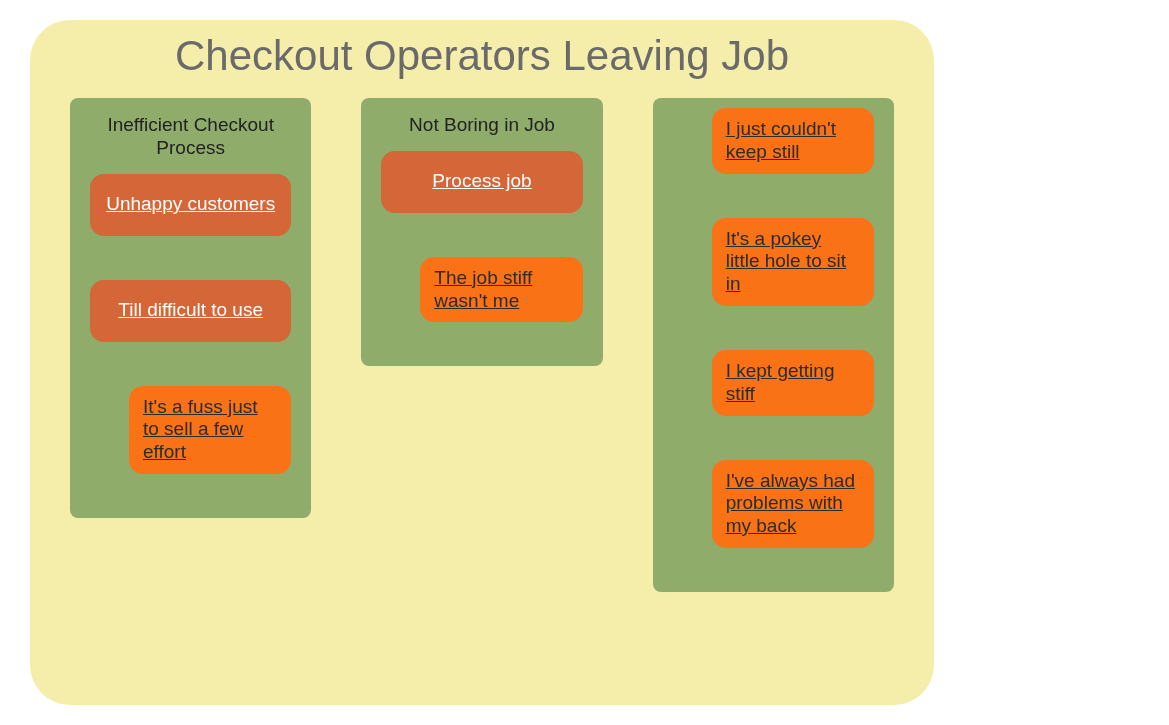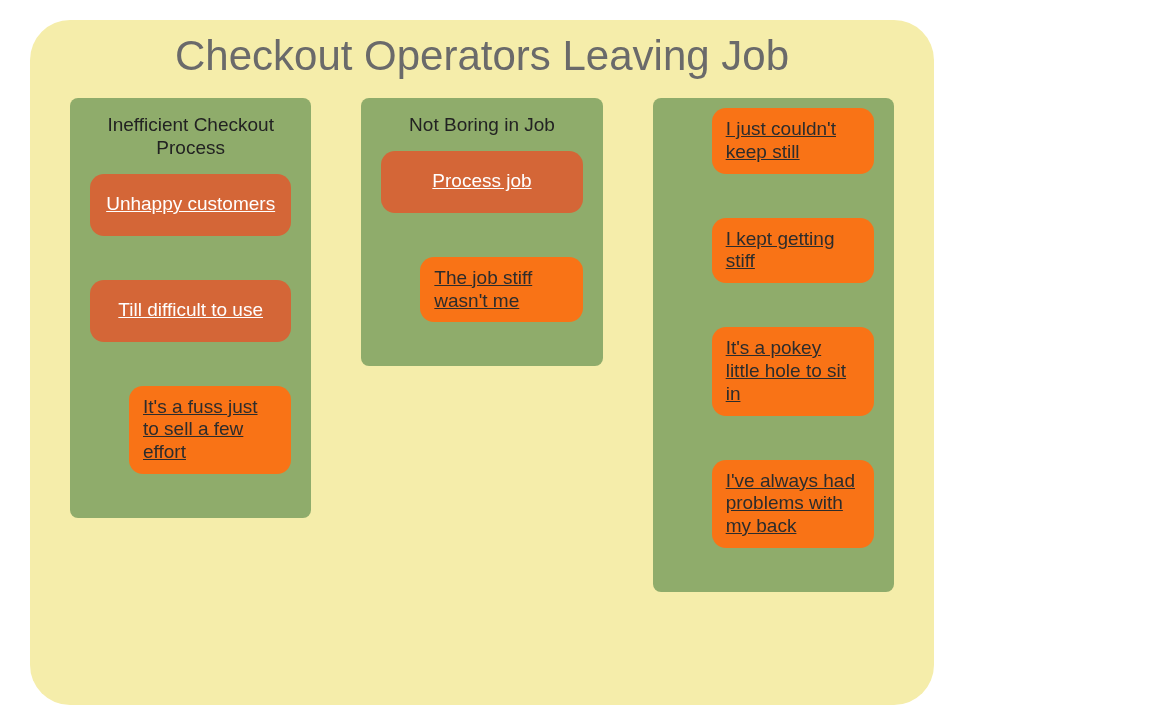--- a/index.html
+++ b/index.html
@@ -91,24 +91,24 @@
       <div class="card yellow">
           <span>The job stiff wasn't me</span>
         </div>
     </div>
 
     <div class="column">
       <div class="card yellow">
           <span>I just couldn't keep still</span>
         </div>
       <div class="card yellow">
-          <span>I kept getting stiff</span>
+          <span>It's a pokey little hole to sit in</span>
         </div>
       <div class="card yellow">
-          <span>It's a pokey little hole to sit in</span>
+          <span>I kept getting stiff</span>
         </div>
       <div class="card yellow">
           <span>I've always had problems with my back</span>
         </div>
     </div>
 
   </div>
 </div>
 
 </body></html>

